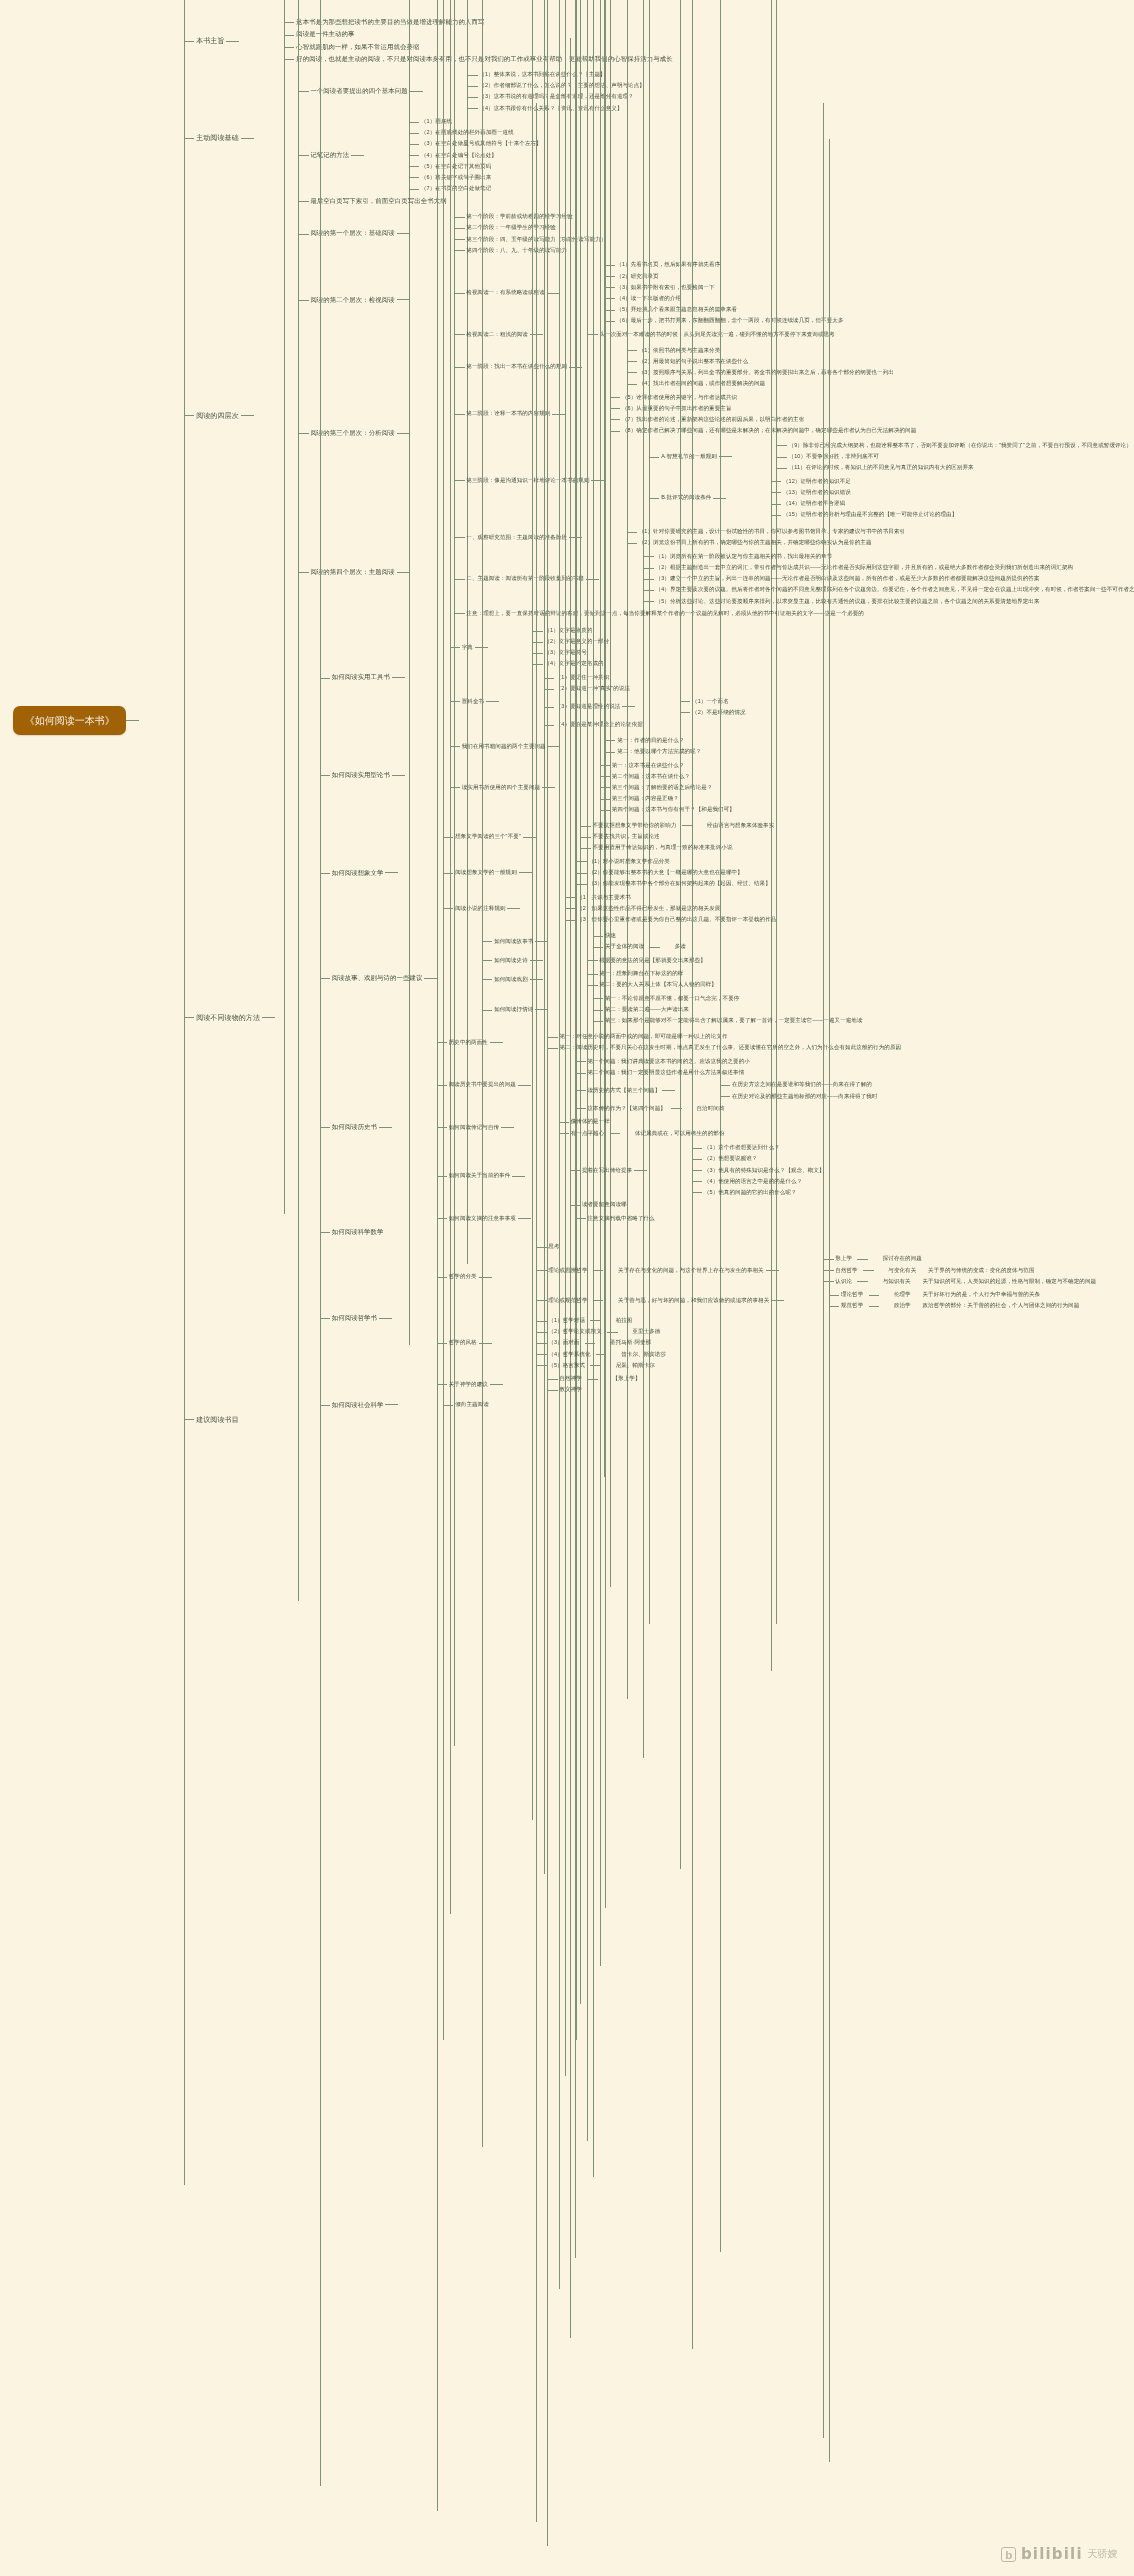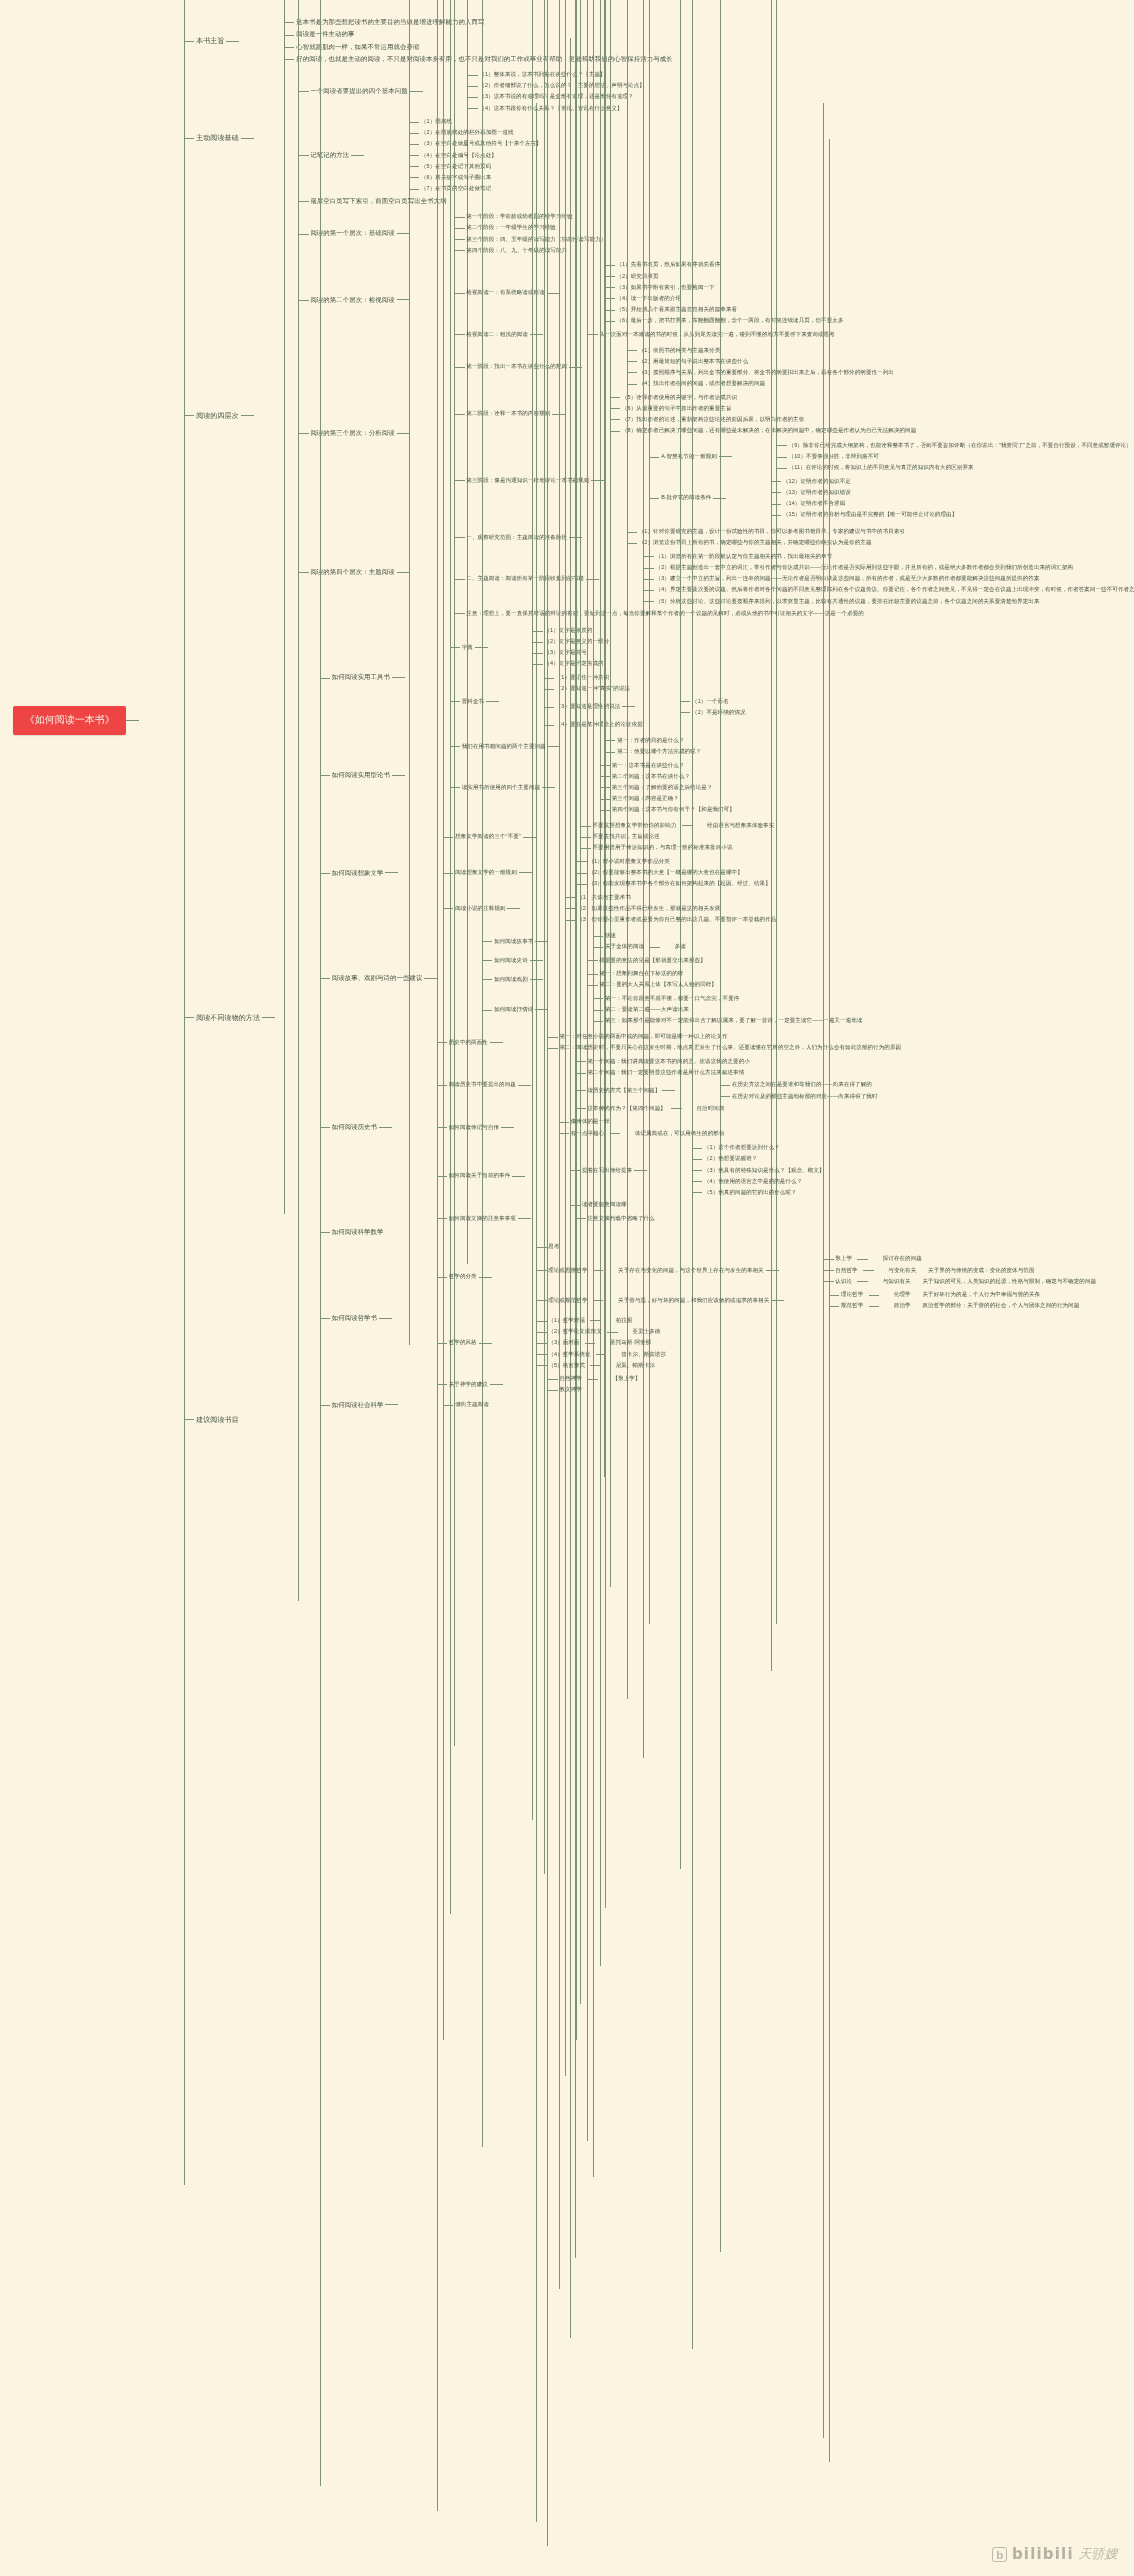--- a/index.html
+++ b/index.html
@@ -85,29 +85,29 @@
   }
   .kids > .stub{
     flex:0 0 auto;
     width:13px;
     height:0.9px;
     background:#7d9275;
   }
 
   
   .root-node{
-    background:#ef4444;
+    background:#a16207;
     color:#f3f0e2;
-    border-radius:2px;
+    border-radius:7px;
     padding:7.6px 11.7px;
     font-size:10px;
     line-height:13px;
     white-space:nowrap;
     box-shadow:0 0.6px 1.2px rgba(0,0,0,.12);
-    font-family:Liberation Mono, monospace;
+    font-family:Liberation Serif, serif;
   }
   .root-wrap{
     display:flex;
     align-items:center;
   }
 
   
   .watermark{
     position:absolute;
     right:17.5px;
@@ -118,23 +118,22 @@
     opacity:.55;
   }
   .wm-logo{
     font-size:15px;
     font-weight:bold;
     letter-spacing:1.2px;
     color:#7b7b6e;
     font-family:"DejaVu Sans",sans-serif;
   }
   .wm-text{
-    font-size:13px;
+    font-size:10px;
     color:#8a8a7c;
-    font-style:italic;
   }
   .wm-box{
     border:1.2px solid #8a8a7c;
     border-radius:2.9px;
     padding:0 2.9px;
     font-size:11.7px;
     font-weight:bold;
     color:#8a8a7c;
   }
 </style>

